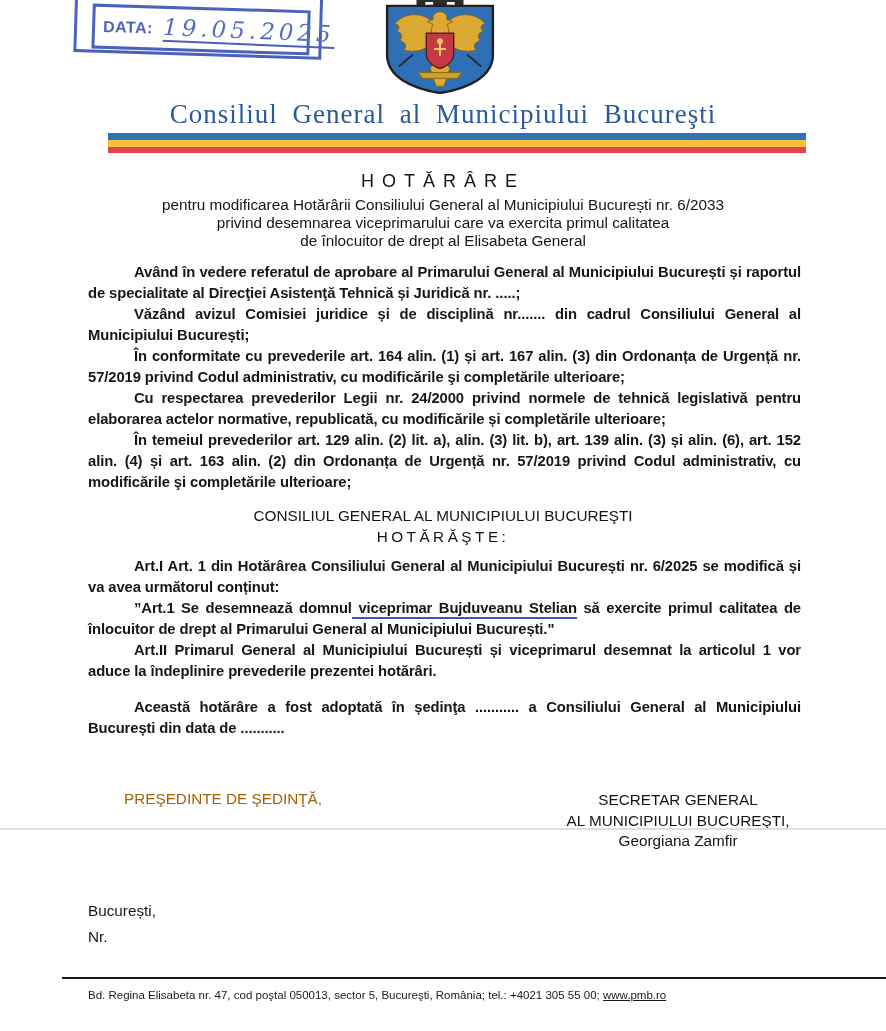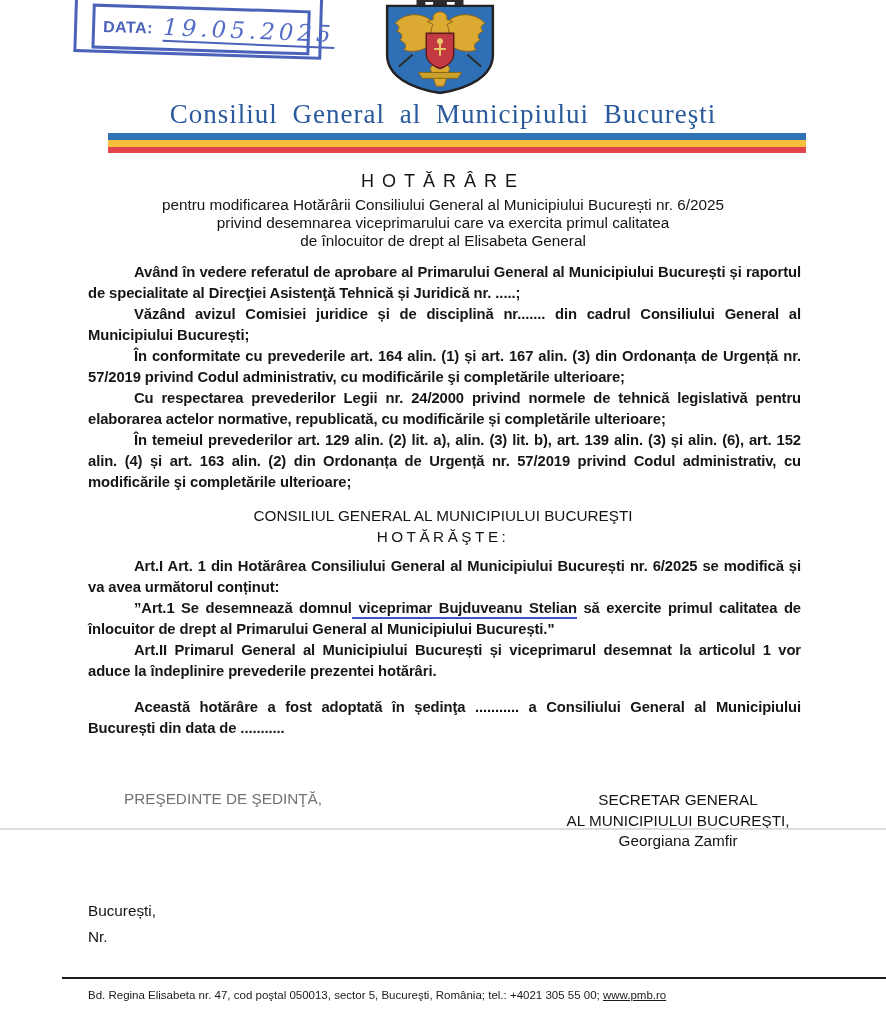--- a/index.html
+++ b/index.html
@@ -62,21 +62,21 @@
   .preamble p, .articles p { margin:0; text-indent:46px;font-weight:bold; }
   .adoption { margin-top:15px !important; }
   .pen-underline { border-bottom:2.5px solid #4053c4; padding-bottom:1px; }
 
   
   .enacting { position:absolute; top:505px; left:0; width:100%; text-align:center;
               font-size:15.3px; line-height:21px; color:#141414; }
   .enacting .verb { letter-spacing:3.5px; }
 
   
-  .sig-left { position:absolute; left:124px; top:790px; font-size:15.3px; color:#737373; }
+  .sig-left { position:absolute; left:124px; top:790px; font-size:15.3px; color:#a16207; }
   .sig-right { position:absolute; left:538px; top:790px; width:280px; text-align:center;
                font-size:15.3px; line-height:20.5px; color:#141414; }
   .faint-line { position:absolute; left:0; top:828px; width:886px; height:2px; background:#dedede; }
 
   
   .issue { position:absolute; left:88px; top:898px; font-size:15.3px; line-height:26px; color:#141414; }
 
   
   .footer-rule { position:absolute; left:62px; top:977px; width:824px; height:2px; background:#1a1a1a; }
   .footer { position:absolute; left:88px; top:989px; font-size:11.5px; color:#1a1a1a; }
@@ -112,21 +112,21 @@
 
   <div class="org-title">Consiliul General al Municipiului Bucureşti</div>
 
   <div class="flag-bar">
     <div class="stripe blue"></div>
     <div class="stripe yellow"></div>
     <div class="stripe red"></div>
   </div>
 
   <div class="doc-title">HOTĂRÂRE</div>
-  <div class="doc-sub sub1">pentru modificarea Hotărârii Consiliului General al Municipiului București nr. 6/2025</div>
+  <div class="doc-sub sub1">pentru modificarea Hotărârii Consiliului General al Municipiului București nr. 6/2033</div>
   <div class="doc-sub sub2">privind desemnarea viceprimarului care va exercita primul calitatea</div>
   <div class="doc-sub sub3">de înlocuitor de drept al Elisabeta General</div>
 
   <div class="preamble">
     <p>Având în vedere referatul de aprobare al Primarului General al Municipiului București și raportul de specialitate al Direcţiei Asistenţă Tehnică și Juridică nr. .....;</p>
     <p>Văzând avizul Comisiei juridice și de disciplină nr....... din cadrul Consiliului General al Municipiului București;</p>
     <p>În conformitate cu prevederile art. 164 alin. (1) și art. 167 alin. (3) din Ordonanța de Urgență nr. 57/2019 privind Codul administrativ, cu modificările şi completările ulterioare;</p>
     <p>Cu respectarea prevederilor Legii nr. 24/2000 privind normele de tehnică legislativă pentru elaborarea actelor normative, republicată, cu modificările și completările ulterioare;</p>
     <p>În temeiul prevederilor art. 129 alin. (2) lit. a), alin. (3) lit. b), art. 139 alin. (3) și alin. (6), art. 152 alin. (4) și art. 163 alin. (2) din Ordonanța de Urgență nr. 57/2019 privind Codul administrativ, cu modificările şi completările ulterioare;</p>
   </div>

